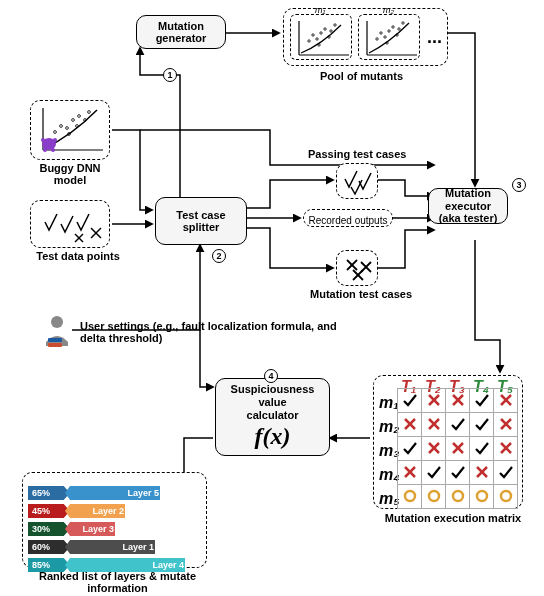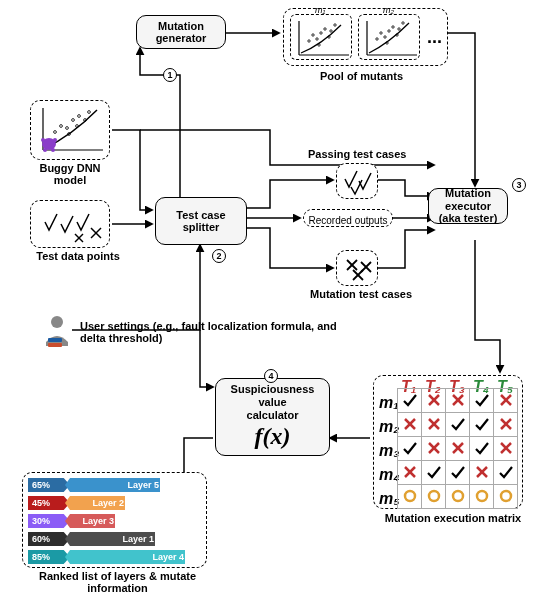--- a/index.html
+++ b/index.html
@@ -67,20 +67,21 @@
     border: 1.5px dashed #000;
     border-radius: 6px;
     margin: 0 3px;
     position: relative;
   }
   .ranked-bar {
     position: absolute;
     height: 14px;
     display: flex;
     align-items: center;
+    margin-top: 8px;
   }
   .ranked-pct {
     width: 42px;
     height: 14px;
     display: flex;
     align-items: center;
     color: #fff;
     font-size: 9px;
     font-weight: bold;
     padding-left: 4px;
@@ -440,21 +441,21 @@
       <div class="ranked-pct" style="background: rgb(43, 108, 163);">65%</div>
       <div class="ranked-body" style="background: rgb(58, 146, 204); width: 95px;"></div>
       <div class="ranked-lbl">Layer 5</div>
     </div>
     <div class="ranked-bar" style="left: 28px; top: 496px; width: 102px;">
       <div class="ranked-pct" style="background: #b91c1c;">45%</div>
       <div class="ranked-body" style="background: rgb(242, 162, 78); width: 60px;"></div>
       <div class="ranked-lbl">Layer 2</div>
     </div>
     <div class="ranked-bar" style="left: 28px; top: 514px; width: 92px;">
-      <div class="ranked-pct" style="background: #8b5cf6;">30%</div>
+      <div class="ranked-pct" style="background: #14532d;">30%</div>
       <div class="ranked-body" style="background: rgb(214, 90, 90); width: 50px;"></div>
       <div class="ranked-lbl">Layer 3</div>
     </div>
     <div class="ranked-bar" style="left: 28px; top: 532px; width: 132px;">
       <div class="ranked-pct" style="background: rgb(45, 45, 45);">60%</div>
       <div class="ranked-body" style="background: rgb(77, 77, 77); width: 90px;"></div>
       <div class="ranked-lbl">Layer 1</div>
     </div>
     <div class="ranked-bar" style="left: 28px; top: 550px; width: 162px;">
       <div class="ranked-pct" style="background: rgb(27, 154, 165);">85%</div>

